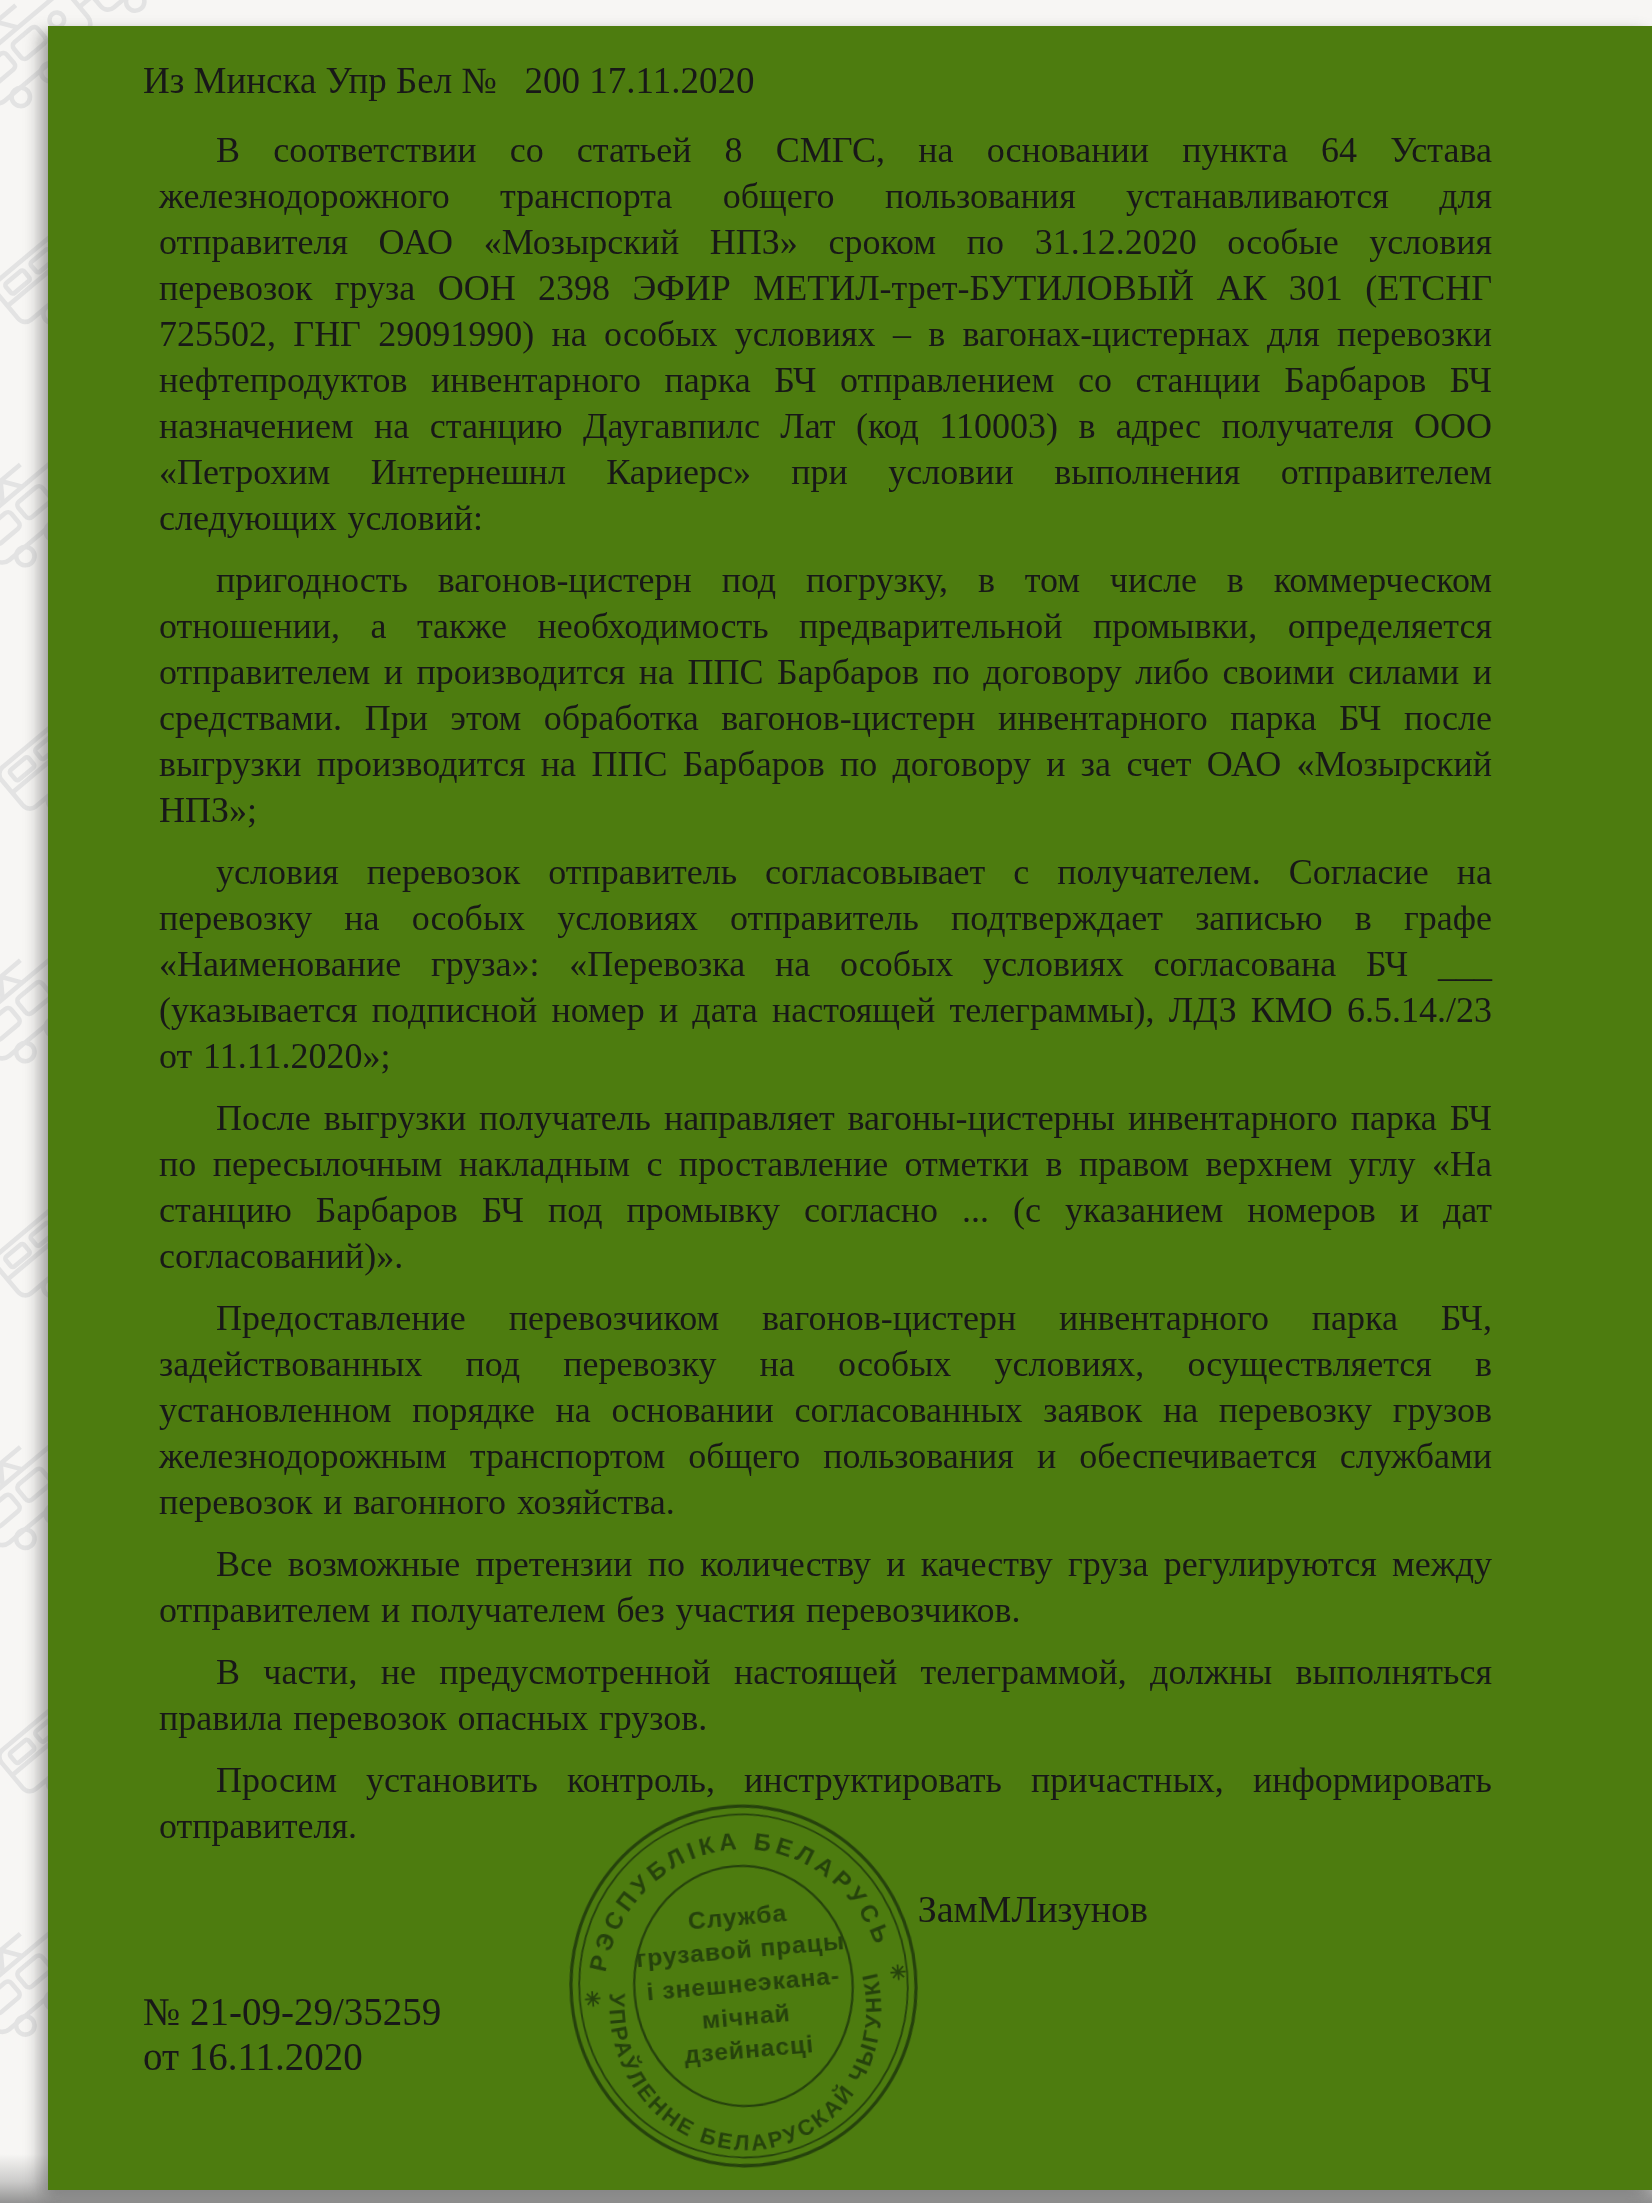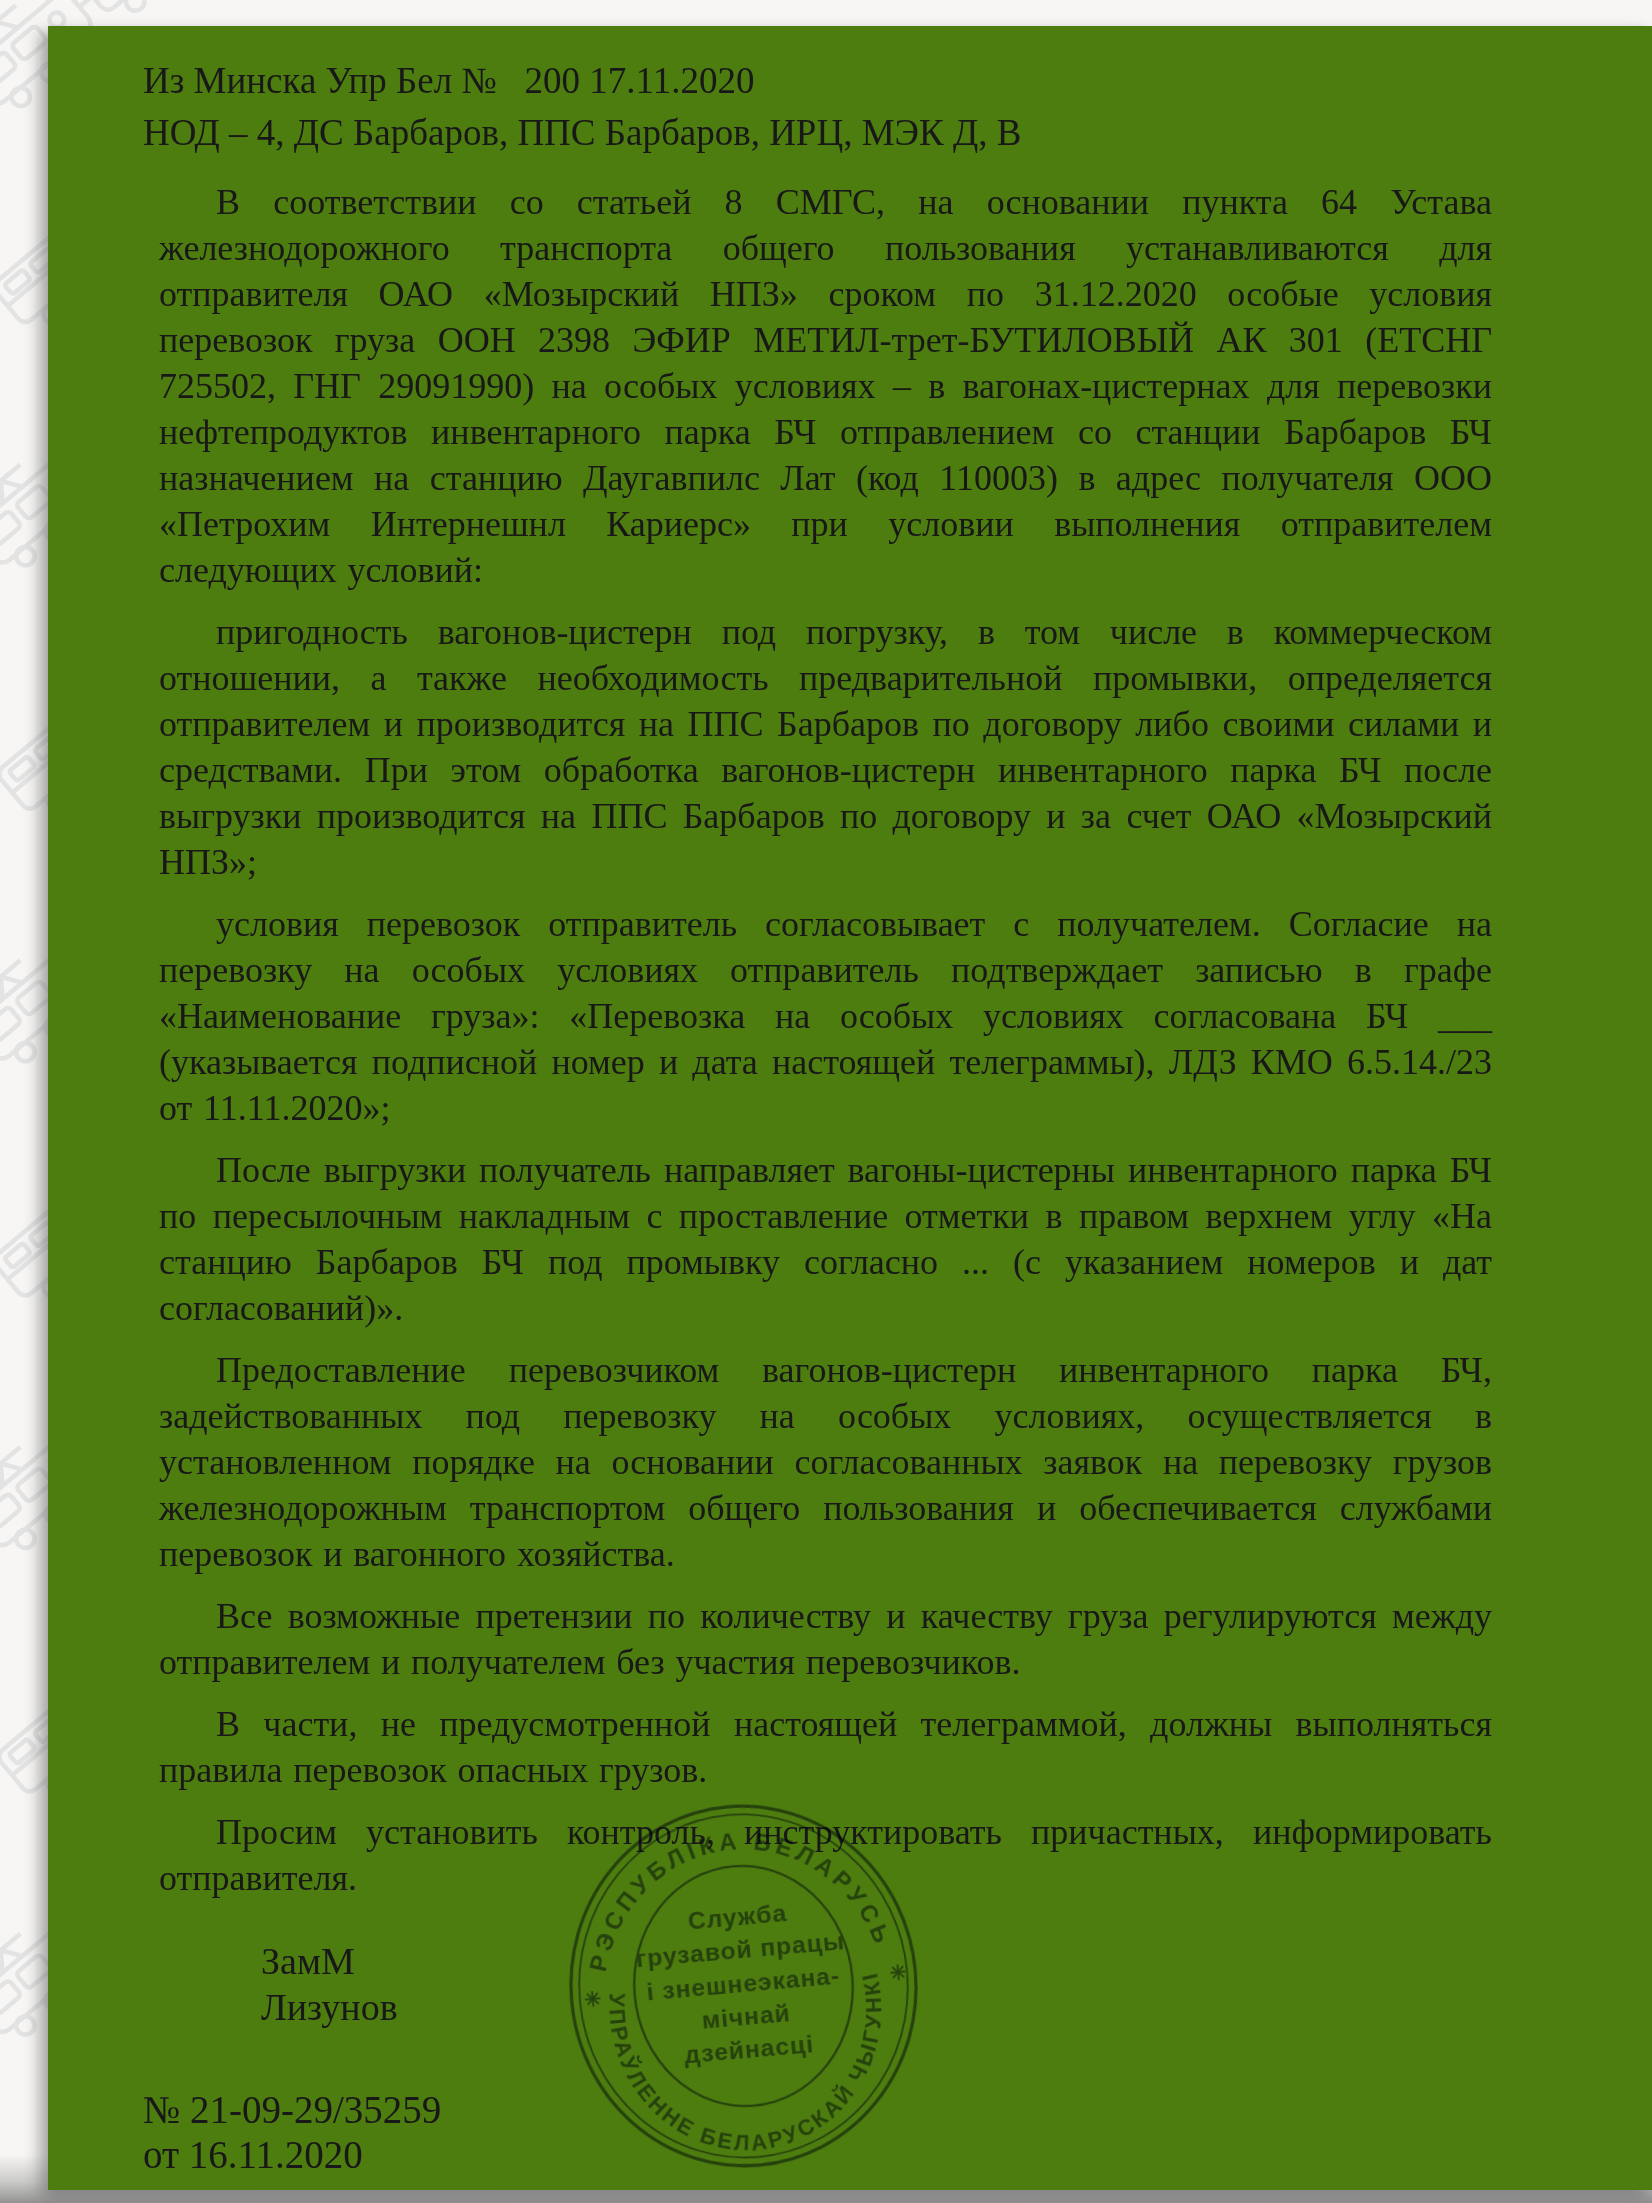--- a/index.html
+++ b/index.html
@@ -26,23 +26,23 @@
     position:absolute;left:95px;right:145px;top:29px;bottom:0;
     color:#181818;
   }
   .hdr{font-size:37px;line-height:52px;white-space:pre-wrap;}
   .bodytext{margin-top:20px;}
   .bodytext p{
     margin:16px;font-size:36px;line-height:46px;
     text-align:justify;text-indent:57px;word-spacing:1.8px;
   }
   .sigrow{
-    display:flex;justify-content:flex-start;align-items:flex-start;
+    display:flex;justify-content:flex-end;align-items:flex-start;
     margin-top:37px;padding-left:118px;padding-right:360px;
-    font-size:38px;line-height:46px;flex-direction:column;
+    font-size:38px;line-height:46px;
   }
   .footer{margin-top:57px;}
   .footer .f-num,.footer .f-date{font-size:39px;line-height:45px;}
   
   .stamp{
     position:absolute;left:512px;top:1771px;width:367px;height:378px;
     z-index:3;opacity:.82;mix-blend-mode:multiply;
     filter:blur(0.5px);transform:rotate(-5deg);
   }
   .stamp .ring{fill:none;stroke:#5e6dae;}
@@ -122,21 +122,20 @@
       <use href="#wm-wagon"></use>
     </g>
 </svg>
 
 <div class="bottom-band"></div>
 
 <div class="page">
   <div class="content">
 
     <div class="hdr">Из Минска Упр Бел №   200 17.11.2020</div>
-    <div class="hdr">НОД – 4, ДС Барбаров, ППС Барбаров, ИРЦ, МЭК Д, В</div>
 
     <div class="bodytext">
       <p>В соответствии со статьей 8 СМГС, на основании пункта 64 Устава железнодорожного транспорта общего пользования устанавливаются для отправителя ОАО «Мозырский НПЗ» сроком по 31.12.2020 особые условия перевозок груза ООН 2398 ЭФИР МЕТИЛ-трет-БУТИЛОВЫЙ АК 301 (ЕТСНГ 725502, ГНГ 29091990) на особых условиях – в вагонах-цистернах для перевозки нефтепродуктов инвентарного парка БЧ отправлением со станции Барбаров БЧ назначением на станцию Даугавпилс Лат (код 110003) в адрес получателя ООО «Петрохим Интернешнл Кариерс» при условии выполнения отправителем следующих условий:</p>
       <p>пригодность вагонов-цистерн под погрузку, в том числе в коммерческом отношении, а также необходимость предварительной промывки, определяется отправителем и производится на ППС Барбаров по договору либо своими силами и средствами. При этом обработка вагонов-цистерн инвентарного парка БЧ после выгрузки производится на ППС Барбаров по договору и за счет ОАО «Мозырский НПЗ»;</p>
       <p>условия перевозок отправитель согласовывает с получателем. Согласие на перевозку на особых условиях отправитель подтверждает записью в графе «Наименование груза»: «Перевозка на особых условиях согласована БЧ ___ (указывается подписной номер и дата настоящей телеграммы), ЛДЗ КМО 6.5.14./23  от 11.11.2020»;</p>
       <p>После выгрузки получатель направляет вагоны-цистерны инвентарного парка БЧ по пересылочным накладным с проставление отметки в правом верхнем углу «На станцию Барбаров БЧ под промывку согласно ... (с указанием номеров и дат согласований)».</p>
       <p>Предоставление перевозчиком вагонов-цистерн инвентарного парка БЧ, задействованных под перевозку на особых условиях, осуществляется в установленном порядке на основании согласованных заявок на перевозку грузов железнодорожным транспортом общего пользования и обеспечивается службами перевозок и вагонного хозяйства.</p>
       <p>Все возможные претензии по количеству и качеству груза регулируются между отправителем и получателем без участия перевозчиков.</p>
       <p>В части, не предусмотренной настоящей телеграммой, должны выполняться правила перевозок опасных грузов.</p>
       <p>Просим установить контроль, инструктировать причастных, информировать отправителя.</p>

